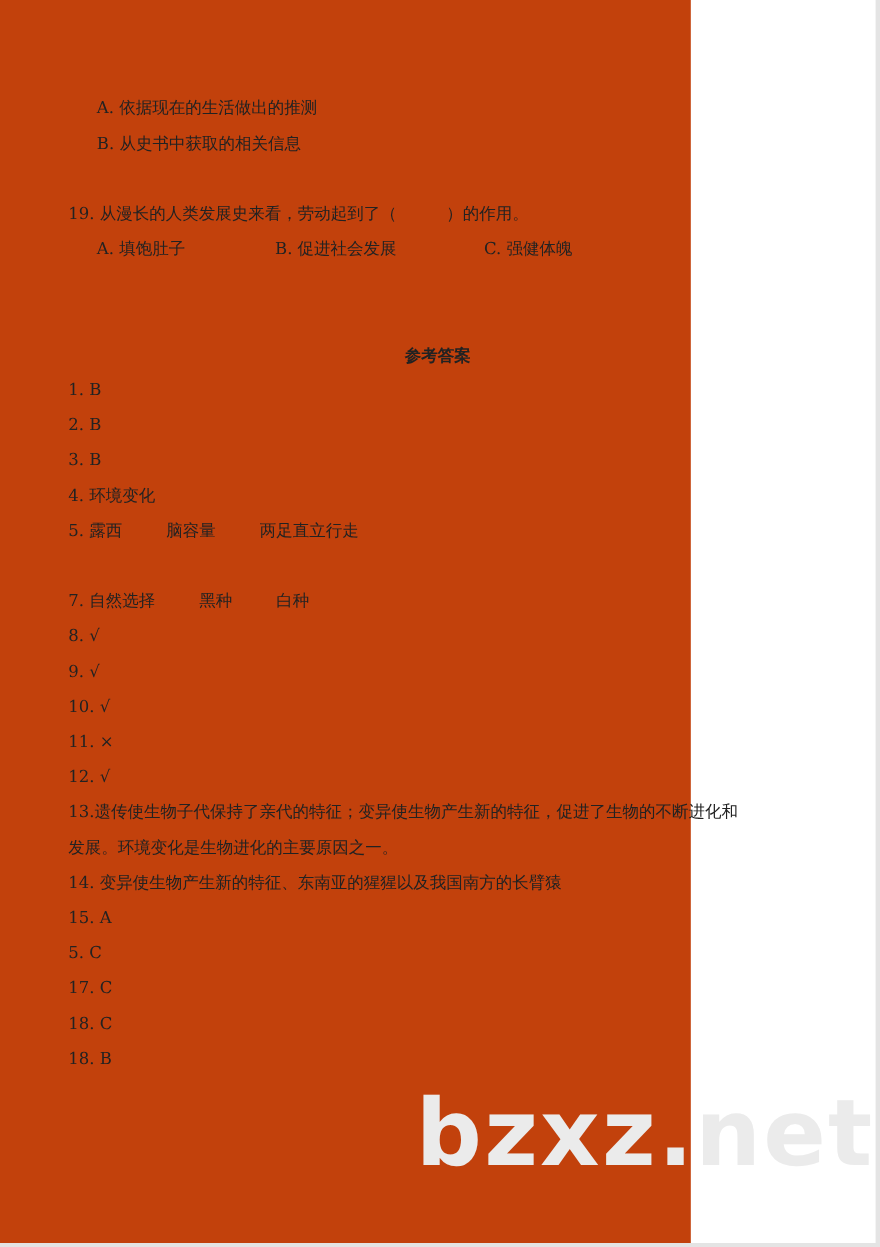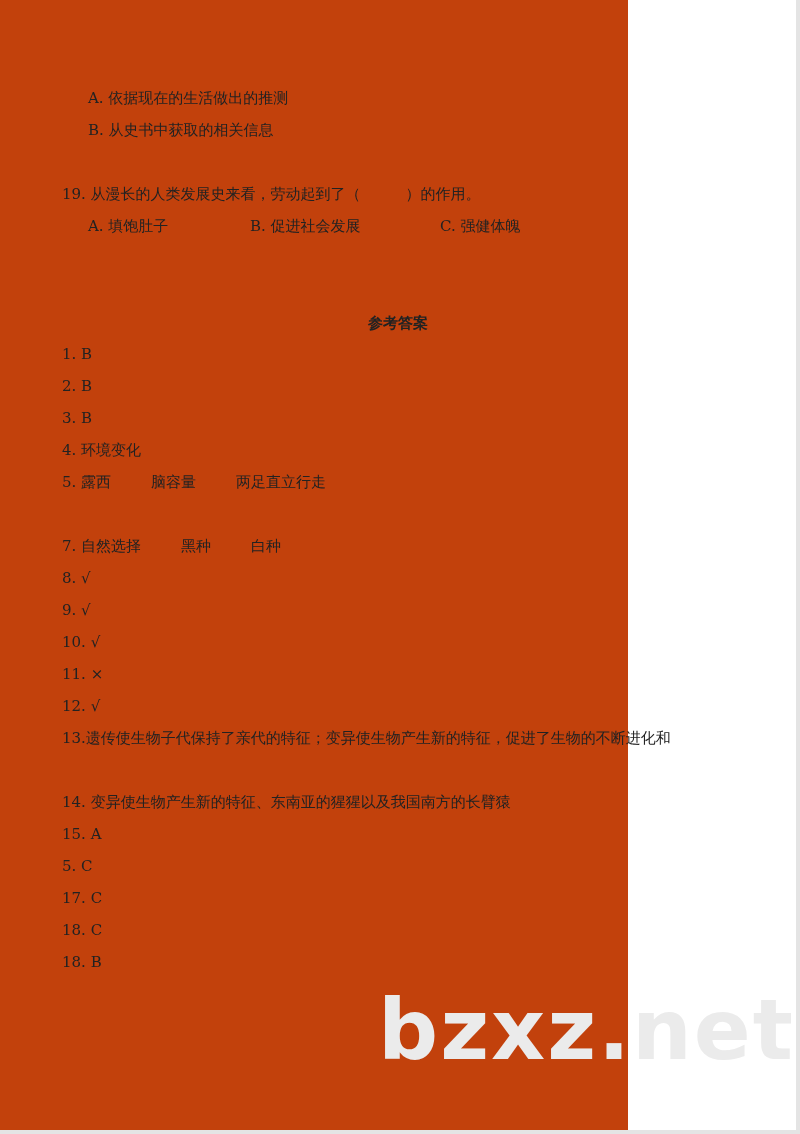--- a/index.html
+++ b/index.html
@@ -65,20 +65,23 @@
   </div>
   <div class="line num" style="top:664px">
     <span>11.</span> <span>×</span>
   </div>
   <div class="line num" style="top:696px">
     <span>12.</span> <span>√</span>
   </div>
   <div class="line num" style="top:728px">
     <span>13.</span><span>遗传使生物子代保持了亲代的特征；变异使生物产生新的特征，促进了生物的不断进化和</span>
   </div>
+  <div class="line num" style="top:760px">
+    <span>发展。环境变化是生物进化的主要原因之一。</span>
+  </div>
   <div class="line num" style="top:792px">
     <span>14.</span> <span>变异使生物产生新的特征、东南亚的猩猩以及我国南方的长臂猿</span>
   </div>
   <div class="line num" style="top:824px">
     <span>15.</span> <span>A</span>
   </div>
   <div class="line num" style="top:856px">
     <span>5.</span> <span>C</span>
   </div>
   <div class="line num" style="top:888px">

